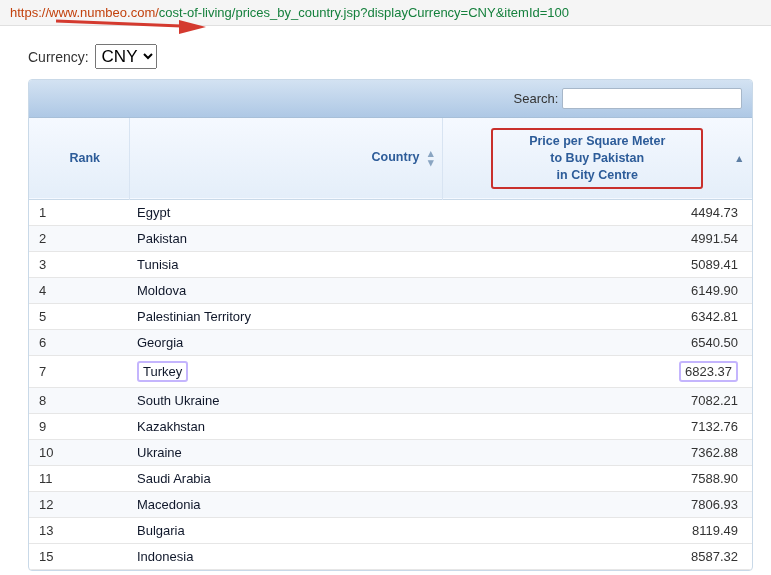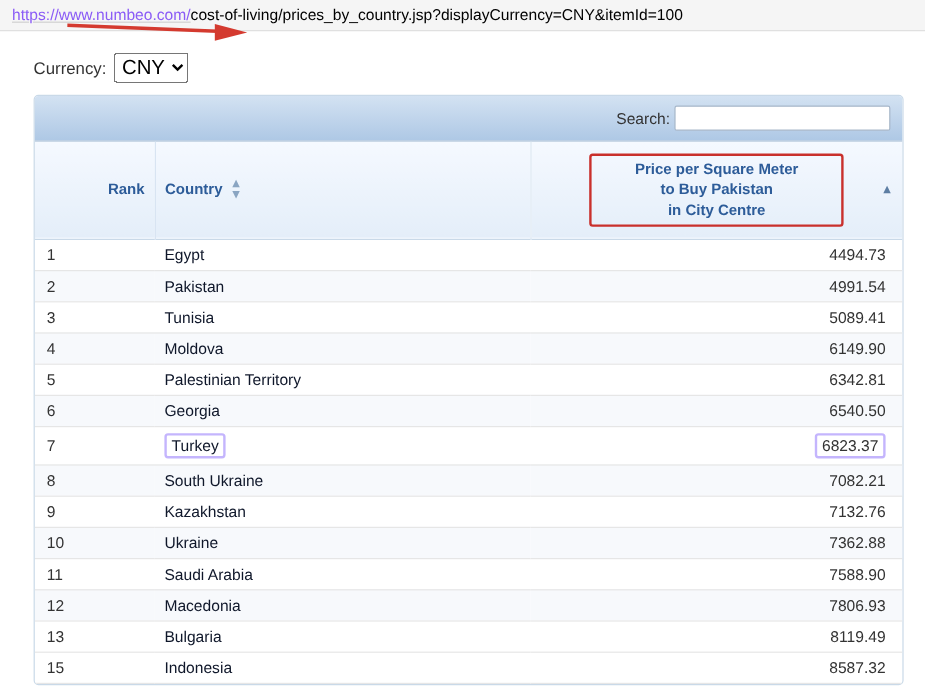--- a/index.html
+++ b/index.html
@@ -11,22 +11,22 @@
       overflow: hidden;
     }
     .url-bar {
       background: #f5f5f5;
       border-bottom: 1px solid #e0e0e0;
       padding: 5px 10px;
       font-size: 13px;
       color: #888;
       position: relative;
     }
-    .url-bar .black-part { color: #8b5cf6; text-decoration: underline; text-decoration-color: rgba(0,0,0,.15);}
-    .url-bar .gray-part { color: #000000; }
+    .url-bar .black-part { color: #c2410c; text-decoration-color: rgba(0,0,0,.15);}
+    .url-bar .gray-part { color: #15803d; }
     .red-arrow {
       position: absolute;
       left: 56px;
       top: 18px;
       pointer-events: none;
     }
     .content {
       padding: 18px 18px 0 28px;
     }
     .currency-row {
@@ -66,27 +66,27 @@
       font-size: 13px;
     }
     thead tr {
       background: linear-gradient(to bottom, #f5f9ff 0%, #e4eef9 100%);
       border-bottom: 1px solid #c9d9e8;
     }
     th {
       padding: 10px 8px;
       color: #2d5c99;
       font-weight: bold;
-      text-align: right;
+      text-align: center;
       position: relative;
       border-right: 1px solid #d8e4f2;
       font-size: 12.5px;
     }
     th:last-child { border-right: none; }
-    th.center { text-align: left; }
+    th.center { text-align: right; }
     .sort-icon {
       color: #8aa5c2;
       font-size: 11px;
       margin-left: 5px;
       display: inline-block;
       vertical-align: middle;
       line-height: 9px;
     }
     .sort-icon.asc { color: #5d7ea3; }
     .th-rank { width: 100px; padding-left: 20px;}

